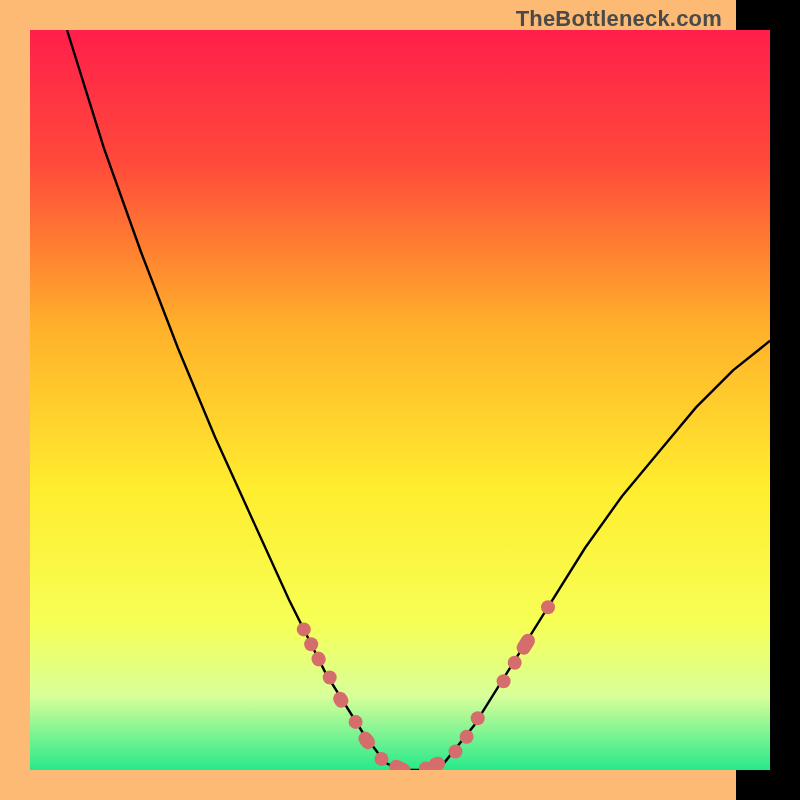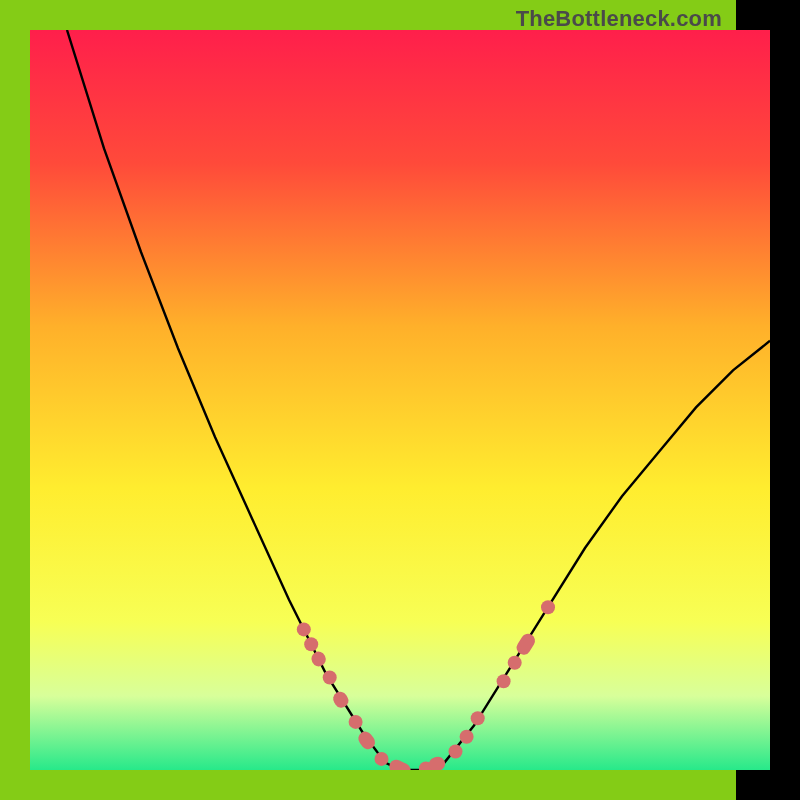--- a/index.html
+++ b/index.html
@@ -1,20 +1,20 @@
 <!DOCTYPE html>
 <html><head>
 <meta charset="utf-8">
 <style>
   * { margin: 0; padding: 0; box-sizing: border-box; }
   html, body { width: 800px; height: 800px; overflow: hidden; background: #000; }
   .outer {
     width: 736px;
     height: 800px;
-    background: #84cc16;
+    background: #fdba74;
     position: relative;
     padding-left: 20px;
   }
   .watermark {
     position: absolute;
     top: 6px;
     right: 14px;
     font-family: Arial, Helvetica, sans-serif;
     font-size: 22px;
     color: #4a4a4a;

